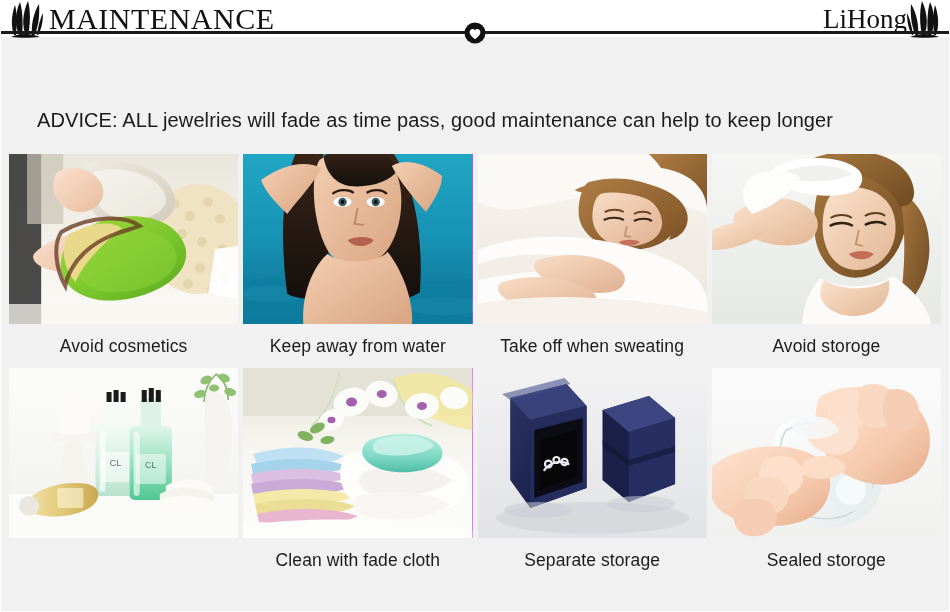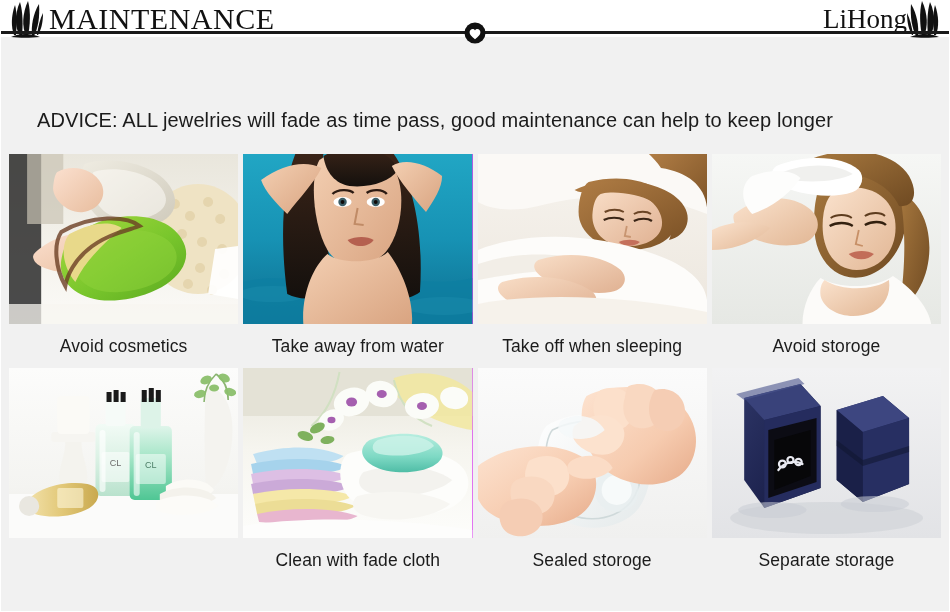--- a/index.html
+++ b/index.html
@@ -287,21 +287,21 @@
             <circle cx="132" cy="48" r="1.9" fill="#100c0a"></circle>
             <path d="M89 40 C94 35 106 35 110 39" stroke="#2b1a12" stroke-width="2.4" fill="none"></path>
             <path d="M123 39 C128 35 139 35 143 40" stroke="#2b1a12" stroke-width="2.4" fill="none"></path>
             <path d="M114 54 L111 70 L120 71" stroke="#c08b66" stroke-width="2" fill="none"></path>
             <path d="M104 86 C112 82 124 82 130 86 C124 94 110 94 104 86 Z" fill="#b5604f"></path>
             <path d="M84 100 C96 110 132 110 144 98 C158 116 170 146 168 170 L60 170 C58 140 70 112 84 100 Z" fill="url(#g2skin)"></path>
             <path d="M18 26 C40 10 62 6 78 14 C70 30 56 44 44 60 C34 50 22 38 18 26 Z" fill="url(#g2skin)"></path>
             <path d="M198 22 C180 8 160 4 148 12 C156 28 170 44 182 58 C190 46 198 34 198 22 Z" fill="url(#g2skin)"></path>
           </svg>
         </div>
-        <div class="caption">Take away from water</div>
+        <div class="caption">Keep away from water</div>
       </div>
 
       <div class="cell">
         <div class="thumb">
           <svg viewBox="0 0 228 170" preserveAspectRatio="none" xmlns="http://www.w3.org/2000/svg">
             <defs>
               <linearGradient id="g3bg" x1="0" y1="0" x2="0" y2="1">
                 <stop offset="0%" stop-color="#f7f4ef"></stop>
                   <stop offset="100%" stop-color="#ece6dd"></stop>
               </linearGradient>
@@ -326,21 +326,21 @@
             <path d="M140 88 C146 85 156 85 161 88 C156 93 145 93 140 88 Z" fill="#c4705c"></path>
             <path d="M96 36 C130 20 180 26 200 46 C216 62 208 82 190 86 C200 64 178 44 150 40 C126 36 106 42 96 36 Z" fill="url(#g3hair)"></path>
             <path d="M182 14 C210 18 228 34 228 58 L228 0 L170 0 C174 4 178 8 182 14 Z" fill="url(#g3hair)"></path>
             <path d="M0 96 C50 76 120 80 175 100 C210 112 228 130 228 150 L228 170 L0 170 Z" fill="#fdfcfa"></path>
             <path d="M0 110 C40 96 90 98 130 112 C108 116 60 114 0 126 Z" fill="#f1ece4" opacity="0.9"></path>
             <path d="M60 106 C92 96 126 102 142 116 C150 124 146 136 132 138 C108 142 72 132 60 120 C54 114 55 109 60 106 Z" fill="url(#g3skin)"></path>
             <path d="M24 128 C58 118 96 124 114 138 C122 146 118 158 102 160 C74 164 36 154 24 142 C18 136 19 131 24 128 Z" fill="url(#g3skin)"></path>
             <path d="M0 150 C60 138 150 142 228 158 L228 170 L0 170 Z" fill="#f6f2eb"></path>
           </svg>
         </div>
-        <div class="caption">Take off when sleeping</div>
+        <div class="caption">Take off when sweating</div>
       </div>
 
       <div class="cell">
         <div class="thumb">
           <svg viewBox="0 0 228 170" preserveAspectRatio="none" xmlns="http://www.w3.org/2000/svg">
             <defs>
               <linearGradient id="g4bg" x1="0" y1="0" x2="0" y2="1">
                 <stop offset="0%" stop-color="#f6f7f5"></stop>
                   <stop offset="100%" stop-color="#e6e8e4"></stop>
               </linearGradient>
@@ -503,20 +503,65 @@
             <path d="M0 158 C60 148 150 150 228 162 L228 170 L0 170 Z" fill="#fdfdfc"></path>
           </svg>
         </div>
         <div class="caption">Clean with fade cloth</div>
       </div>
 
       <div class="cell">
         <div class="thumb">
           <svg viewBox="0 0 228 170" preserveAspectRatio="none" xmlns="http://www.w3.org/2000/svg">
             <defs>
+              <linearGradient id="g8bg" x1="0" y1="0" x2="0" y2="1">
+                <stop offset="0%" stop-color="#f2f2f3"></stop>
+                  <stop offset="100%" stop-color="#e2e3e6"></stop>
+              </linearGradient>
+              <linearGradient id="g8navy" x1="0" y1="0" x2="1" y2="1">
+                <stop offset="0%" stop-color="#2d3566"></stop>
+                  <stop offset="55%" stop-color="#1e2450"></stop>
+                  <stop offset="100%" stop-color="#141836"></stop>
+              </linearGradient>
+              <linearGradient id="g8navy2" x1="0" y1="0" x2="1" y2="1">
+                <stop offset="0%" stop-color="#343c70"></stop>
+                  <stop offset="60%" stop-color="#222a58"></stop>
+                  <stop offset="100%" stop-color="#161b3c"></stop>
+              </linearGradient>
+            </defs>
+            <rect width="228" height="170" fill="url(#g8bg)"></rect>
+            <ellipse cx="114" cy="150" rx="96" ry="16" fill="#d2d4d9" opacity="0.7"></ellipse>
+            <path d="M32 30 L88 16 L108 38 L108 120 L52 140 L32 112 Z" fill="url(#g8navy)"></path>
+            <path d="M32 30 L88 16 L108 38 L52 52 Z" fill="#39427a"></path>
+            <path d="M52 52 L108 38 L108 120 L52 140 Z" fill="#252c5e"></path>
+            <path d="M56 62 L104 50 L104 114 L56 130 Z" fill="#0c0c14"></path>
+            <path d="M62 72 L98 62 L98 108 L62 122 Z" fill="#070709"></path>
+            <g stroke="#e9eaf2" stroke-width="2.2" fill="none" stroke-linecap="round">
+              <path d="M66 102 C72 94 82 92 90 96"></path>
+              <circle cx="70" cy="96" r="3.4"></circle>
+              <circle cx="78" cy="92" r="3"></circle>
+              <circle cx="86" cy="94" r="3.2"></circle>
+            </g>
+            <path d="M24 26 L86 10 L92 16 L32 32 Z" fill="#4a538c" opacity="0.6"></path>
+            <path d="M124 42 L170 28 L196 50 L196 116 L150 134 L124 112 Z" fill="url(#g8navy2)"></path>
+            <path d="M124 42 L170 28 L196 50 L150 64 Z" fill="#3d4680"></path>
+            <path d="M150 64 L196 50 L196 116 L150 134 Z" fill="#272f62"></path>
+            <path d="M124 42 L150 64 L150 134 L124 112 Z" fill="#1a2048"></path>
+            <path d="M124 72 L150 92 L196 78 L196 84 L150 98 L124 78 Z" fill="#11162f" opacity="0.55"></path>
+            <ellipse cx="60" cy="142" rx="34" ry="8" fill="#c9ccd3" opacity="0.55"></ellipse>
+            <ellipse cx="162" cy="136" rx="34" ry="8" fill="#c9ccd3" opacity="0.55"></ellipse>
+          </svg>
+        </div>
+        <div class="caption">Separate storage</div>
+      </div>
+
+      <div class="cell">
+        <div class="thumb">
+          <svg viewBox="0 0 228 170" preserveAspectRatio="none" xmlns="http://www.w3.org/2000/svg">
+            <defs>
               <linearGradient id="g7bg" x1="0" y1="0" x2="0" y2="1">
                 <stop offset="0%" stop-color="#fbfbfb"></stop>
                   <stop offset="100%" stop-color="#f0f0ef"></stop>
               </linearGradient>
               <linearGradient id="g7skin" x1="0" y1="0" x2="1" y2="1">
                 <stop offset="0%" stop-color="#fde3d0"></stop>
                   <stop offset="60%" stop-color="#f6cbaf"></stop>
                   <stop offset="100%" stop-color="#e6ab8a"></stop>
               </linearGradient>
               <linearGradient id="g7bag" x1="0" y1="0" x2="1" y2="1">
@@ -537,60 +582,15 @@
             <path d="M0 98 C28 76 74 72 102 88 C124 100 122 134 100 148 C74 164 28 160 8 142 C-6 128 -6 110 0 98 Z" fill="url(#g7skin)"></path>
             <path d="M52 92 C68 84 86 88 90 102 C94 118 82 130 66 128 C50 126 44 110 48 100 C49 96 50 93 52 92 Z" fill="#fce0cb"></path>
             <path d="M38 112 C54 104 74 110 76 124 C78 140 64 150 48 146 C32 142 30 124 34 116 C35 114 37 113 38 112 Z" fill="#f9d8c1"></path>
             <path d="M28 134 C44 126 62 132 64 146 C66 160 54 170 38 168 C22 166 18 148 24 138 C25 136 27 135 28 134 Z" fill="#f5cdb4"></path>
             <path d="M94 92 C110 84 128 88 134 100 C126 110 108 114 94 108 C86 104 88 95 94 92 Z" fill="#fbdcc6"></path>
             <path d="M84 52 C100 44 118 48 126 62 C116 72 96 74 84 66 C78 62 79 55 84 52 Z" fill="#f4f8f9" opacity="0.85"></path>
           </svg>
         </div>
         <div class="caption">Sealed storoge</div>
       </div>
-
-      <div class="cell">
-        <div class="thumb">
-          <svg viewBox="0 0 228 170" preserveAspectRatio="none" xmlns="http://www.w3.org/2000/svg">
-            <defs>
-              <linearGradient id="g8bg" x1="0" y1="0" x2="0" y2="1">
-                <stop offset="0%" stop-color="#f2f2f3"></stop>
-                  <stop offset="100%" stop-color="#e2e3e6"></stop>
-              </linearGradient>
-              <linearGradient id="g8navy" x1="0" y1="0" x2="1" y2="1">
-                <stop offset="0%" stop-color="#2d3566"></stop>
-                  <stop offset="55%" stop-color="#1e2450"></stop>
-                  <stop offset="100%" stop-color="#141836"></stop>
-              </linearGradient>
-              <linearGradient id="g8navy2" x1="0" y1="0" x2="1" y2="1">
-                <stop offset="0%" stop-color="#343c70"></stop>
-                  <stop offset="60%" stop-color="#222a58"></stop>
-                  <stop offset="100%" stop-color="#161b3c"></stop>
-              </linearGradient>
-            </defs>
-            <rect width="228" height="170" fill="url(#g8bg)"></rect>
-            <ellipse cx="114" cy="150" rx="96" ry="16" fill="#d2d4d9" opacity="0.7"></ellipse>
-            <path d="M32 30 L88 16 L108 38 L108 120 L52 140 L32 112 Z" fill="url(#g8navy)"></path>
-            <path d="M32 30 L88 16 L108 38 L52 52 Z" fill="#39427a"></path>
-            <path d="M52 52 L108 38 L108 120 L52 140 Z" fill="#252c5e"></path>
-            <path d="M56 62 L104 50 L104 114 L56 130 Z" fill="#0c0c14"></path>
-            <path d="M62 72 L98 62 L98 108 L62 122 Z" fill="#070709"></path>
-            <g stroke="#e9eaf2" stroke-width="2.2" fill="none" stroke-linecap="round">
-              <path d="M66 102 C72 94 82 92 90 96"></path>
-              <circle cx="70" cy="96" r="3.4"></circle>
-              <circle cx="78" cy="92" r="3"></circle>
-              <circle cx="86" cy="94" r="3.2"></circle>
-            </g>
-            <path d="M24 26 L86 10 L92 16 L32 32 Z" fill="#4a538c" opacity="0.6"></path>
-            <path d="M124 42 L170 28 L196 50 L196 116 L150 134 L124 112 Z" fill="url(#g8navy2)"></path>
-            <path d="M124 42 L170 28 L196 50 L150 64 Z" fill="#3d4680"></path>
-            <path d="M150 64 L196 50 L196 116 L150 134 Z" fill="#272f62"></path>
-            <path d="M124 42 L150 64 L150 134 L124 112 Z" fill="#1a2048"></path>
-            <path d="M124 72 L150 92 L196 78 L196 84 L150 98 L124 78 Z" fill="#11162f" opacity="0.55"></path>
-            <ellipse cx="60" cy="142" rx="34" ry="8" fill="#c9ccd3" opacity="0.55"></ellipse>
-            <ellipse cx="162" cy="136" rx="34" ry="8" fill="#c9ccd3" opacity="0.55"></ellipse>
-          </svg>
-        </div>
-        <div class="caption">Separate storage</div>
-      </div>
     </div>
   </div>
 </div>
 
 </body></html>

